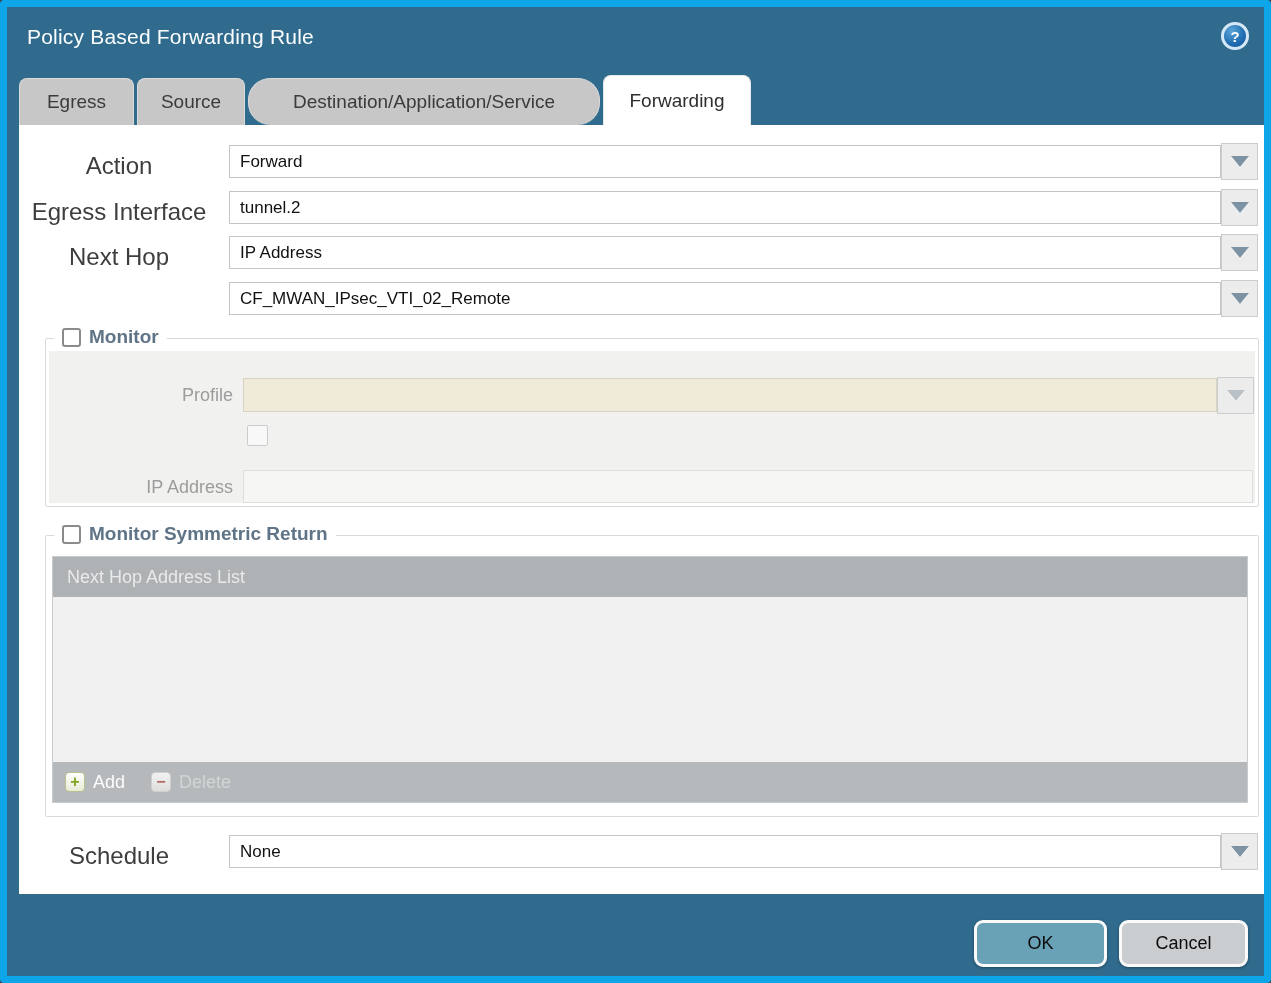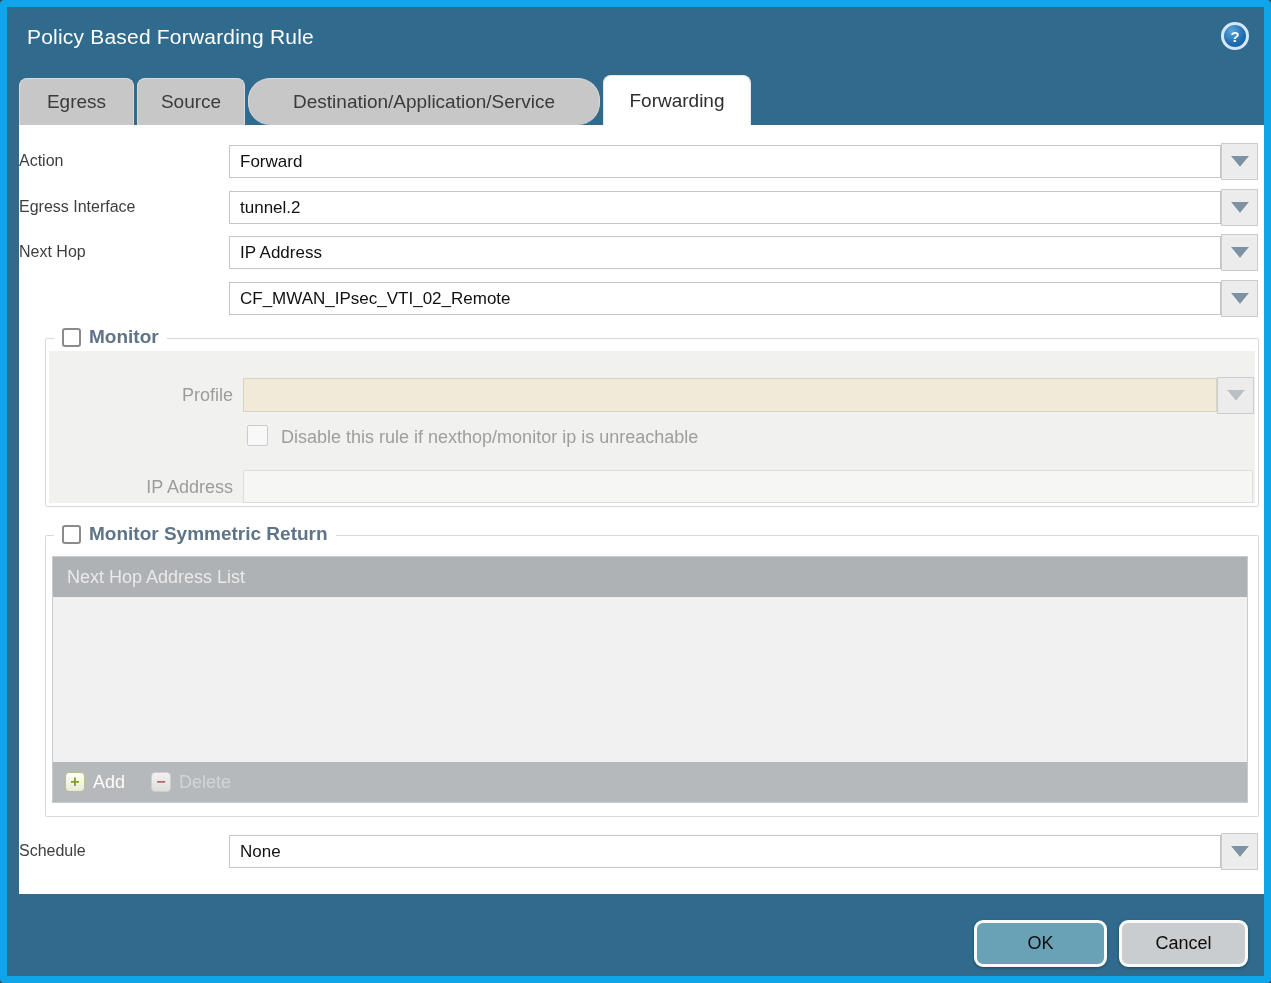--- a/index.html
+++ b/index.html
@@ -49,22 +49,22 @@
     border-color:#e8e8e8;
   }
 
   
   .content {
     position:absolute; left:12px; top:118px;
     width:1247px; height:769px; background:#ffffff;
   }
 
   .row-label {
-    position:absolute; left:0; width:200px; text-align:left;
-    font-size:16px; color:#3e3e3e;
+    position:absolute; left:0; width:200px; text-align:center;
+    font-size:24px; color:#3e3e3e;
   }
   .combo-input {
     position:absolute; left:210px; width:992px; height:33px;
     border:1px solid #c5c5c5; background:#fff;
     font-family:"Liberation Sans", sans-serif;
     font-size:17px; color:#111; padding:0 10px; outline:none;
   }
   .dd-btn {
     position:absolute; left:1202px; width:37px; height:37px;
     background:#ececec; border:1px solid #cccccc;
@@ -223,21 +223,20 @@
         <span class="gb-title">Monitor</span>
       </div>
       <div class="monitor-panel">
         <div class="m-label lbl-profile">Profile</div>
         <input class="in-profile" disabled="" value="" style="">
         <div class="dd-btn dd-profile disabled">
           <span class="dd-arrow"></span>
         </div>
 
         <span class="m-check"></span>
-        <div class="m-check-label">Disable this rule if nexthop/monitor ip is unreachable</div>
 
         <div class="m-label lbl-mip">IP Address</div>
         <input class="in-mip" disabled="" value="" style="">
       </div>
     </div>
 
     <div class="groupbox gb-esr">
       <div class="gb-legend">
         <span class="checkbox"></span>
         <span class="gb-title">Monitor Symmetric Return</span>

